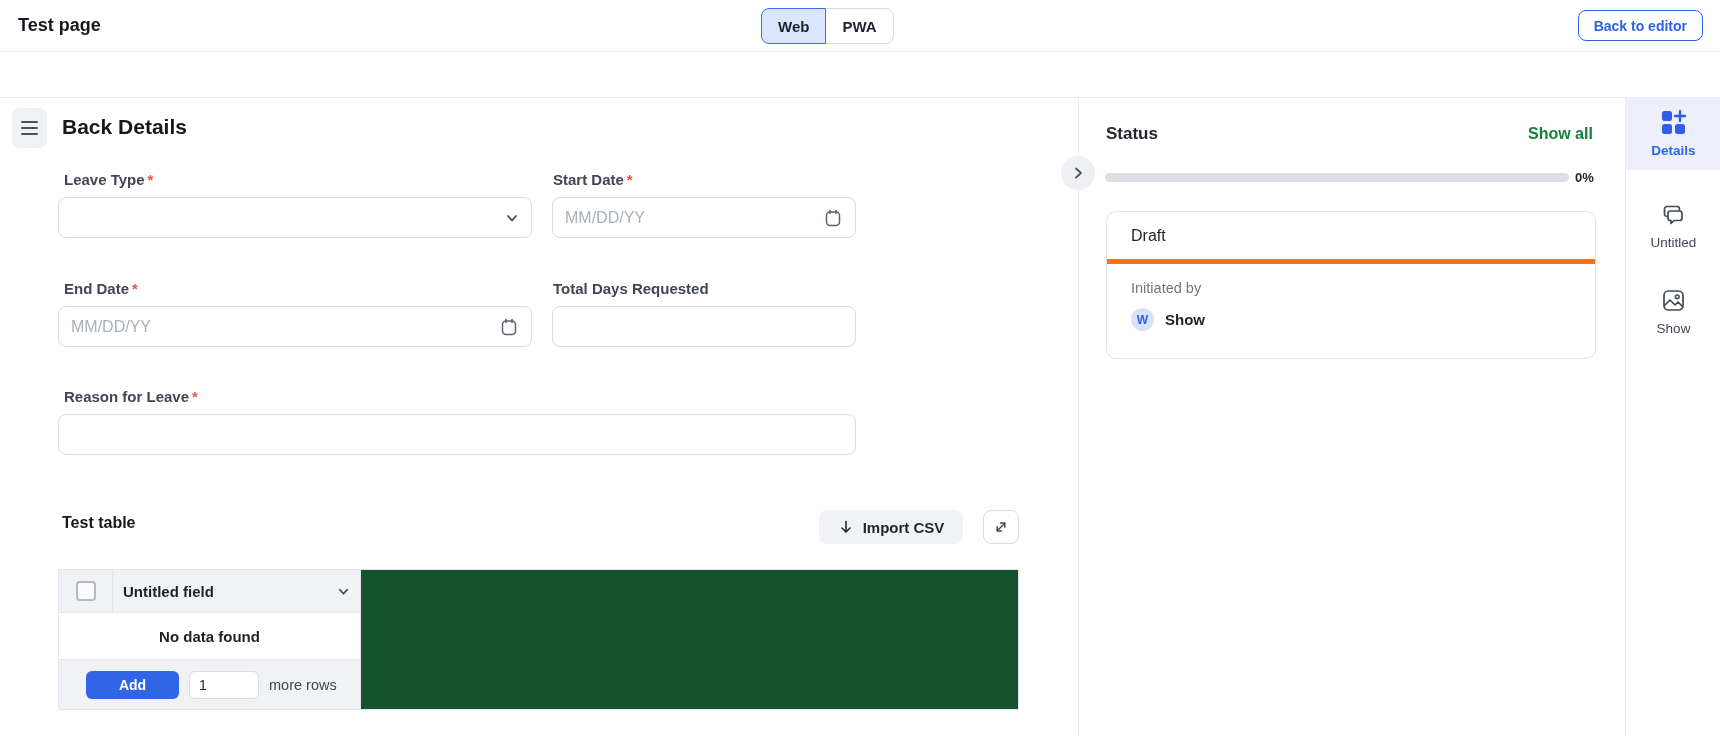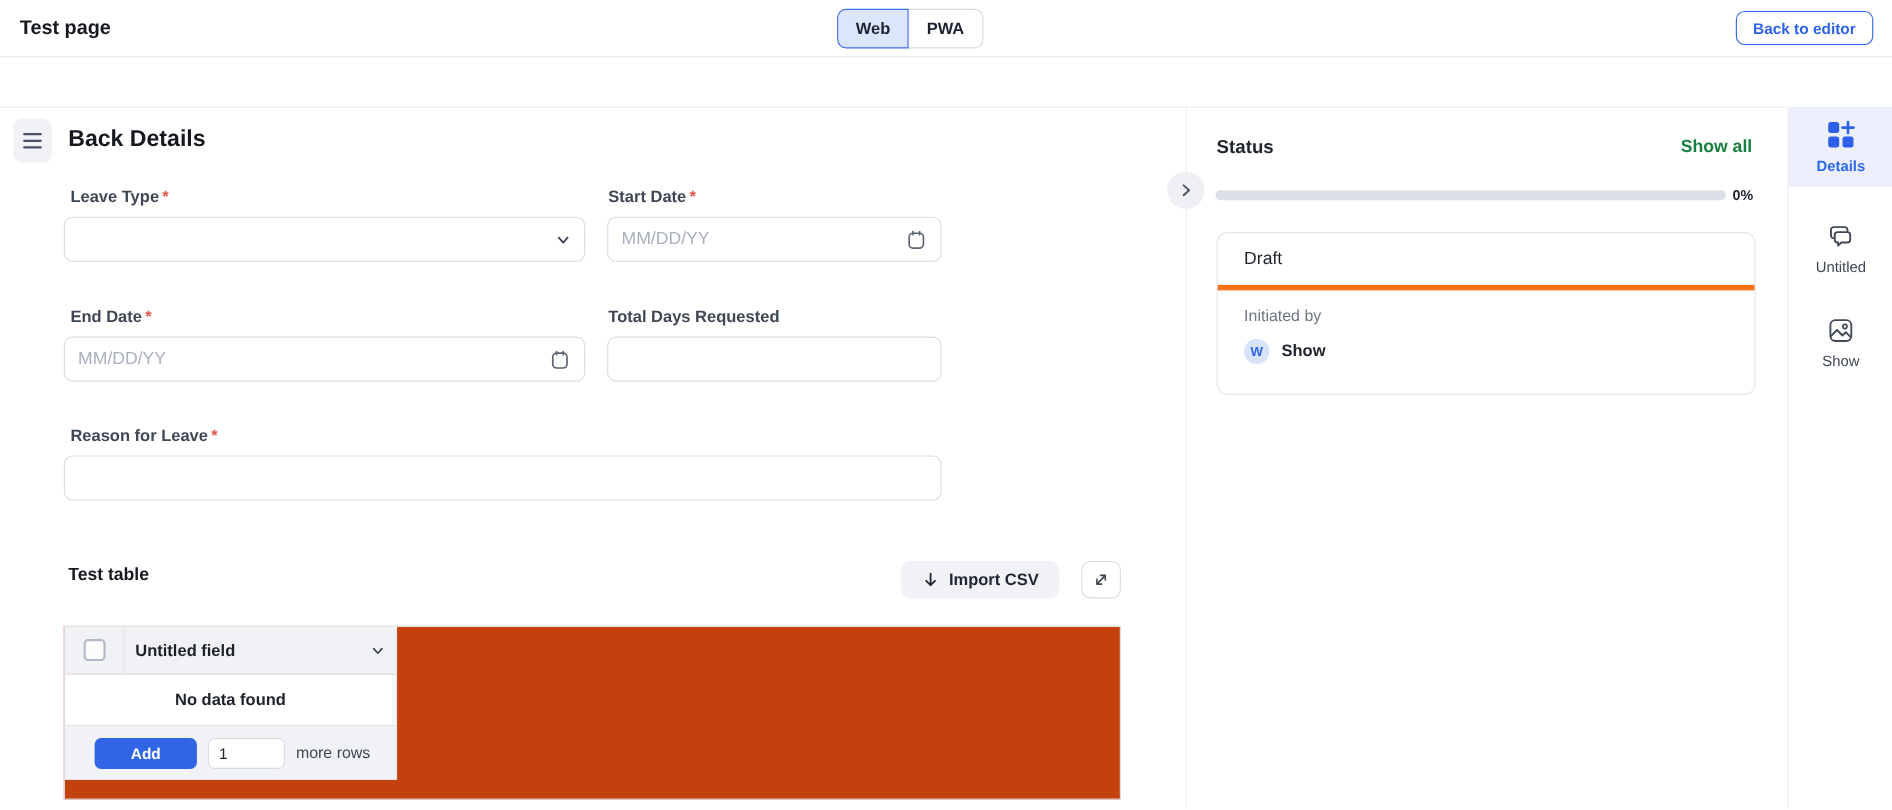--- a/index.html
+++ b/index.html
@@ -29,21 +29,21 @@
   .input-box { position:absolute; height:41px; background:#fff; border:1px solid #d8dce3; border-radius:8px; display:flex; align-items:center; padding:0 12px; }
   .input-box input { border:none; outline:none; flex:1; font-size:16px; font-family:inherit; color:#1d2129; background:transparent; min-width:0; }
   .input-box input::placeholder { color:#a9b0bd; }
   .chevron-svg, .cal-svg { flex:0 0 auto; }
 
   
   .table-title { position:absolute; left:62px; top:514px; font-size:16px; font-weight:700; color:#15181e; }
   .import-btn { position:absolute; left:819px; top:510px; width:144px; height:34px; background:#f0f2f5; border:none; border-radius:8px; display:flex; align-items:center; justify-content:center; gap:9px; font-size:15px; font-weight:600; color:#1f2430; cursor:pointer; font-family:inherit; }
   .expand-btn { position:absolute; left:983px; top:510px; width:36px; height:34px; background:#fff; border:1px solid #d8dce3; border-radius:8px; display:flex; align-items:center; justify-content:center; cursor:pointer; }
 
-  .test-table { position:absolute; left:58px; top:569px; width:961px; height:158px; border:1px solid #e3e5ea; background:#c2410c; }
+  .test-table { position:absolute; left:58px; top:569px; width:961px; height:141px; border:1px solid #e3e5ea; background:#14532d; }
   .tt-left { position:absolute; left:0; top:0; width:302px; height:139px; border-right:1px solid #e3e5ea; display:flex; flex-direction:column; }
   .tt-header { height:43px; background:#f1f2f5; border-bottom:1px solid #e3e5ea; display:flex; align-items:stretch; }
   .tt-check-cell { width:54px; border-right:1px solid #e3e5ea; display:flex; align-items:center; justify-content:center; }
   .tt-checkbox { width:20px; height:20px; border:2px solid #b3bac6; border-radius:4px; background:#fcfcfd; cursor:pointer; }
   .tt-field-cell { flex:1; display:flex; align-items:center; padding:0 10px; gap:6px; cursor:pointer; }
   .tt-field-label { flex:1; font-size:15px; font-weight:700; color:#1d2129; }
   .tt-empty { height:47px; background:#fff; border-bottom:1px solid #e3e5ea; display:flex; align-items:center; justify-content:center; font-size:15px; font-weight:600; color:#1d2129; }
   .tt-footer { flex:1; background:#f1f2f5; display:flex; align-items:center; padding-left:27px; gap:10px; }
   .add-btn { width:93px; height:28px; background:#3066e5; color:#fff; border:none; border-radius:6px; font-size:14px; font-weight:700; cursor:pointer; font-family:inherit; }
   .rows-input { width:70px; height:28px; border:1px solid #d8dce3; border-radius:6px; font-size:14px; padding:0 9px; font-family:inherit; color:#1d2129; outline:none; }

